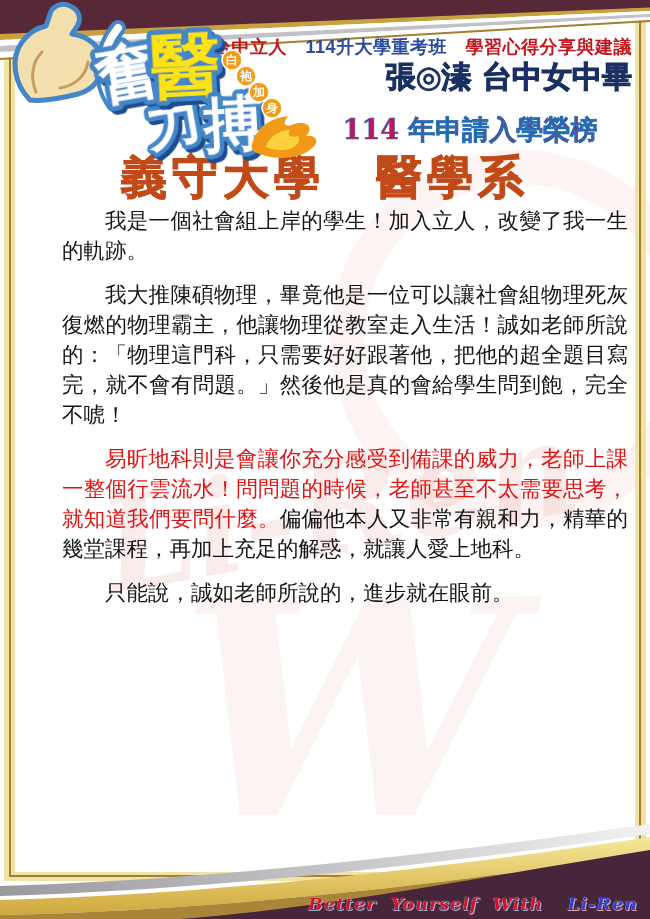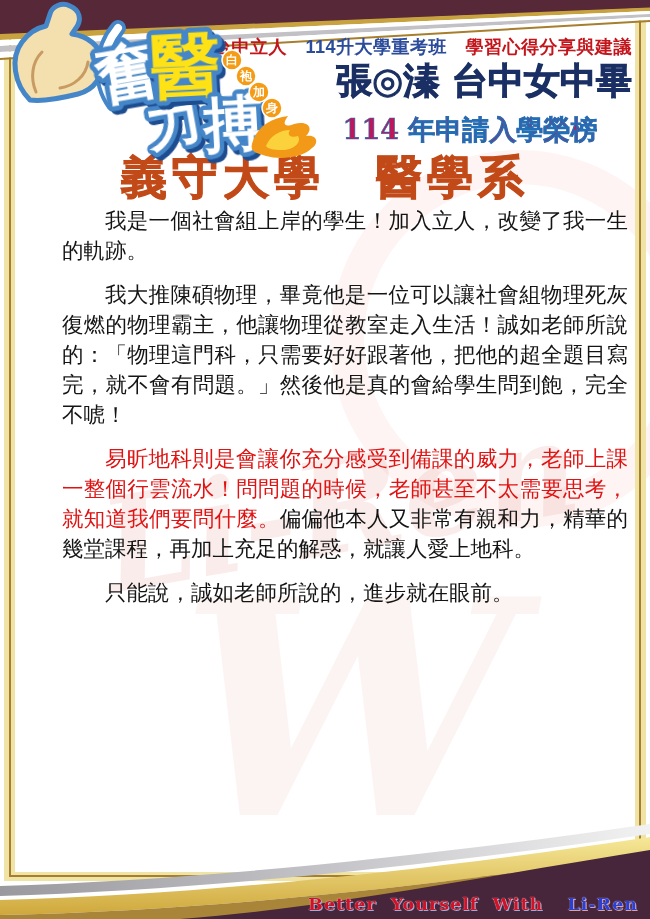--- a/index.html
+++ b/index.html
@@ -44,21 +44,21 @@
   
   .tagline{
     position:absolute;z-index:6;top:35px;right:18px;
     font-size:18px;font-weight:bold;letter-spacing:0.5px;white-space:nowrap;
   }
   .tag-red{color:#C3161C;}
   .tag-navy{color:#2B4B9B;margin:0 13px;}
   .name-line{
     position:absolute;z-index:6;top:57px;right:18px;
     font-family:"DejaVu Serif","Liberation Serif",serif;
-    font-size:36px;font-weight:bold;color:#1A2F63;
+    font-size:30px;font-weight:bold;color:#1A2F63;
     -webkit-text-stroke:1px #1A2F63;white-space:nowrap;
   }
   .honor-line{
     position:absolute;z-index:6;top:112px;left:310px;right:20px;text-align:center;
     font-family:"DejaVu Serif","Liberation Serif",serif;
     font-size:27px;font-weight:bold;color:#be185d;
     -webkit-text-stroke:0.6px #1F70B6;white-space:nowrap;
   }
   .dept-title{
     position:absolute;z-index:6;top:147px;left:0;right:0;text-align:center;
@@ -82,21 +82,21 @@
     filter:drop-shadow(3px 4px 0 #1D4C8F);
   }
   .badge-char{
     font-family:"Liberation Sans",sans-serif;font-weight:bold;
     fill:#ffffff;font-size:12px;text-anchor:middle;
   }
   
   .slogan{
     position:absolute;z-index:6;right:12px;bottom:5px;
     font-family:"DejaVu Serif","Liberation Serif",serif;
-    font-weight:bold;font-size:17.5px;
+    font-style:italic;font-weight:bold;font-size:17.5px;
     letter-spacing:1px;word-spacing:7px;white-space:nowrap;
   }
   .slogan-red{color:#D01228;text-shadow:0 0 1px #fff,1px 1px 0 #8FA6D8;}
   .slogan-blue{color:#2B3ED6;margin-left:10px;text-shadow:0 0 1px #fff,1px 1px 0 #D89898;}
 </style>
 </head>
 <body>
 
 <div class="page">
 

